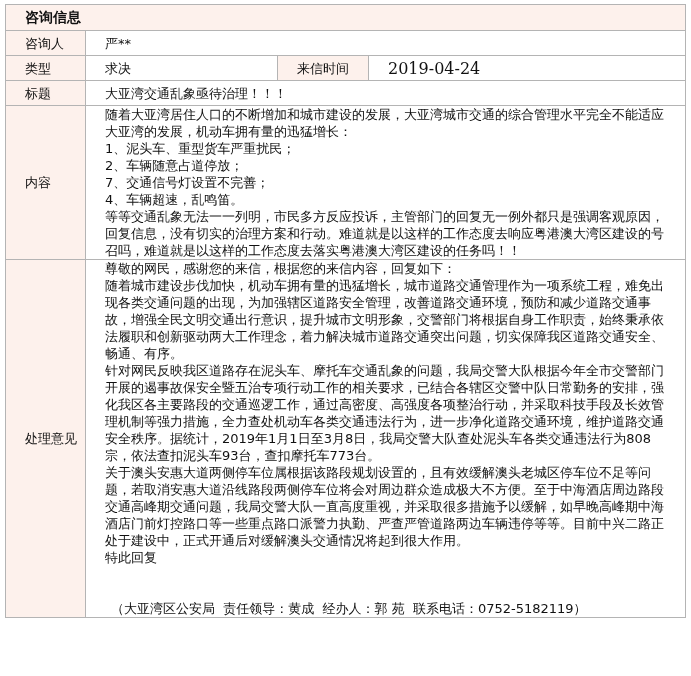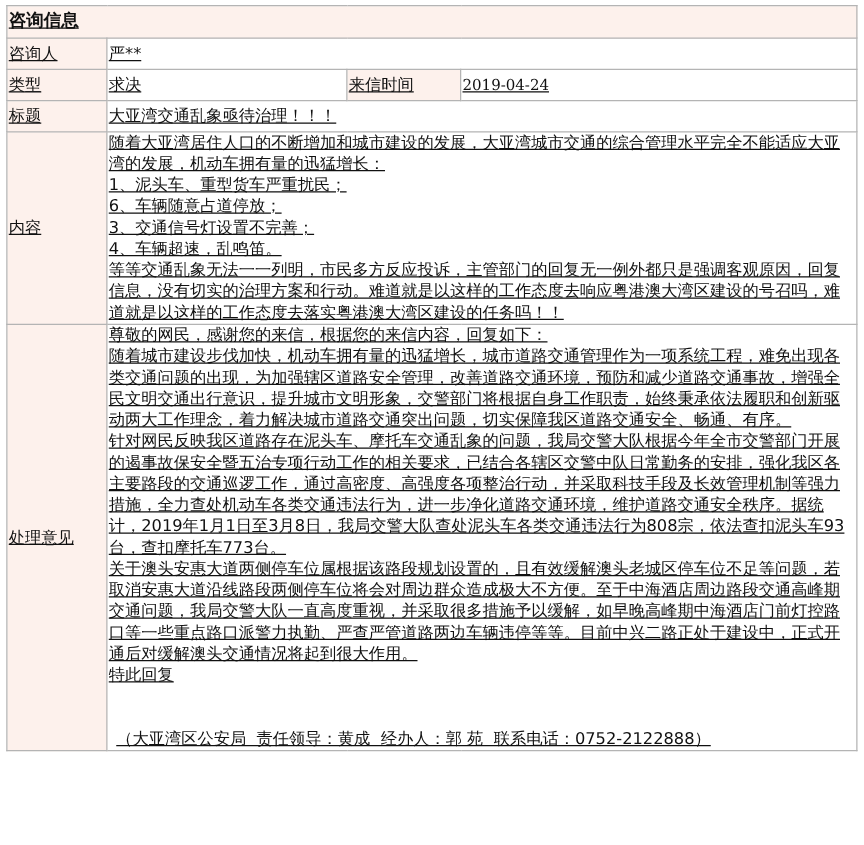--- a/index.html
+++ b/index.html
@@ -1,25 +1,25 @@
 <!DOCTYPE html>
 <html><head>
 <meta charset="utf-8">
 <style>
   html, body { margin:0; padding:0; background:#ffffff; }
   body { width:691px; height:676px; overflow:hidden; font-family:"DejaVu Sans", sans-serif; font-size:13px; color:#111; }
   table.info { position:absolute; left:5px; top:4px; width:680px; border-collapse:collapse; table-layout:fixed; }
-  table.info td { border:1px solid #b4b4b4; padding:0 1px; vertical-align:middle; line-height:17px;text-decoration:underline; }
+  table.info td { border:1px solid #b4b4b4; padding:0 19px; vertical-align:middle; line-height:17px; }
   td.sec { background:#fdf1ec; font-weight:bold; font-size:14px; height:25px; padding-left:14px; }
   td.lbl { background:#fdf1ec; white-space:nowrap; padding-right:3px; }
   td.val { background:#ffffff; }
   td.r25 { height:24px; }
   td.content { padding-top:2px; padding-bottom:2px; }
   .p { display:block; white-space:pre-wrap; word-break:break-all; }
-  .mono { font-family:"DejaVu Serif", serif; font-size:12px; }
+  .mono { font-family:"DejaVu Serif", serif; font-size:16px; }
   .sig { display:block; margin-top:34px; padding-left:6px; }
   .att { height:22px; }
 </style>
 </head>
 <body>
 
 <table class="info">
   <colgroup>
     <col style="width:80px">
     <col style="width:192px">
@@ -42,31 +42,31 @@
   </tr>
   <tr>
     <td class="lbl r25">标题</td>
     <td class="val r25" colspan="3">大亚湾交通乱象亟待治理！！！</td>
   </tr>
   <tr>
     <td class="lbl">内容</td>
     <td class="val content" colspan="3">
       <span class="p">随着大亚湾居住人口的不断增加和城市建设的发展，大亚湾城市交通的综合管理水平完全不能适应大亚湾的发展，机动车拥有量的迅猛增长：</span>
       <span class="p">1、泥头车、重型货车严重扰民；</span>
-      <span class="p">6、车辆随意占道停放；</span>
-      <span class="p">3、交通信号灯设置不完善；</span>
+      <span class="p">2、车辆随意占道停放；</span>
+      <span class="p">7、交通信号灯设置不完善；</span>
       <span class="p">4、车辆超速，乱鸣笛。</span>
       <span class="p">等等交通乱象无法一一列明，市民多方反应投诉，主管部门的回复无一例外都只是强调客观原因，回复信息，没有切实的治理方案和行动。难道就是以这样的工作态度去响应粤港澳大湾区建设的号召吗，难道就是以这样的工作态度去落实粤港澳大湾区建设的任务吗！！</span>
     </td>
   </tr>
   <tr>
     <td class="lbl">处理意见</td>
     <td class="val content" colspan="3">
       <span class="p">尊敬的网民，感谢您的来信，根据您的来信内容，回复如下：</span>
       <span class="p">随着城市建设步伐加快，机动车拥有量的迅猛增长，城市道路交通管理作为一项系统工程，难免出现各类交通问题的出现，为加强辖区道路安全管理，改善道路交通环境，预防和减少道路交通事故，增强全民文明交通出行意识，提升城市文明形象，交警部门将根据自身工作职责，始终秉承依法履职和创新驱动两大工作理念，着力解决城市道路交通突出问题，切实保障我区道路交通安全、畅通、有序。</span>
       <span class="p">针对网民反映我区道路存在泥头车、摩托车交通乱象的问题，我局交警大队根据今年全市交警部门开展的遏事故保安全暨五治专项行动工作的相关要求，已结合各辖区交警中队日常勤务的安排，强化我区各主要路段的交通巡逻工作，通过高密度、高强度各项整治行动，并采取科技手段及长效管理机制等强力措施，全力查处机动车各类交通违法行为，进一步净化道路交通环境，维护道路交通安全秩序。据统计，2019年1月1日至3月8日，我局交警大队查处泥头车各类交通违法行为808宗，依法查扣泥头车93台，查扣摩托车773台。</span>
       <span class="p">关于澳头安惠大道两侧停车位属根据该路段规划设置的，且有效缓解澳头老城区停车位不足等问题，若取消安惠大道沿线路段两侧停车位将会对周边群众造成极大不方便。至于中海酒店周边路段交通高峰期交通问题，我局交警大队一直高度重视，并采取很多措施予以缓解，如早晚高峰期中海酒店门前灯控路口等一些重点路口派警力执勤、严查严管道路两边车辆违停等等。目前中兴二路正处于建设中，正式开通后对缓解澳头交通情况将起到很大作用。</span>
       <span class="p">特此回复</span>
-      <span class="p sig">（大亚湾区公安局  责任领导：黄成  经办人：郭 苑  联系电话：0752-2122888）</span>
+      <span class="p sig">（大亚湾区公安局  责任领导：黄成  经办人：郭 苑  联系电话：0752-5182119）</span>
     </td>
   </tr>
 </tbody>
   </table>
 
 </body></html>

